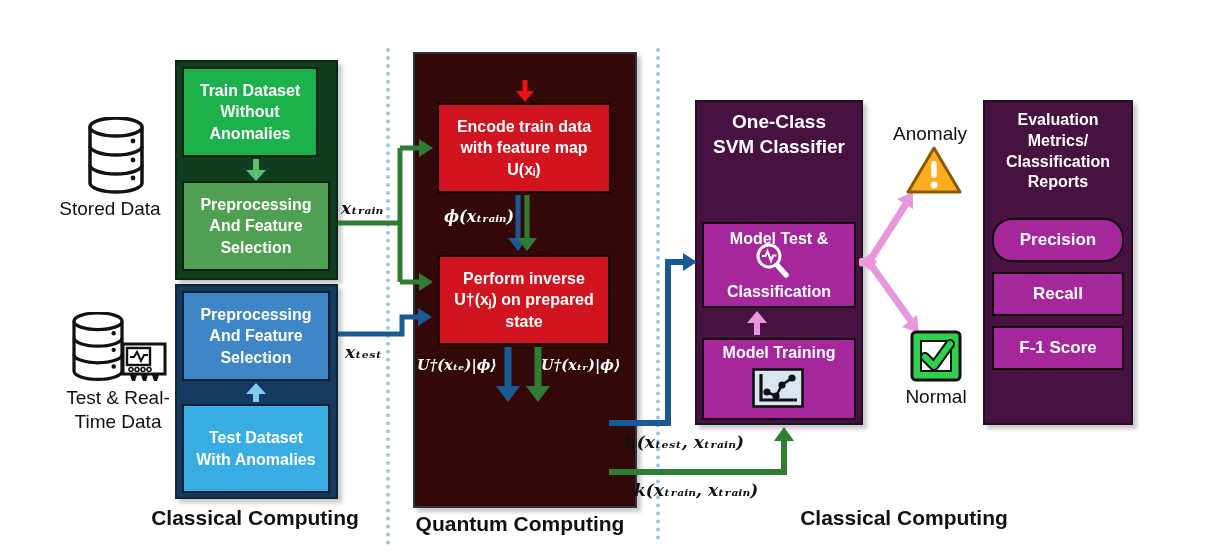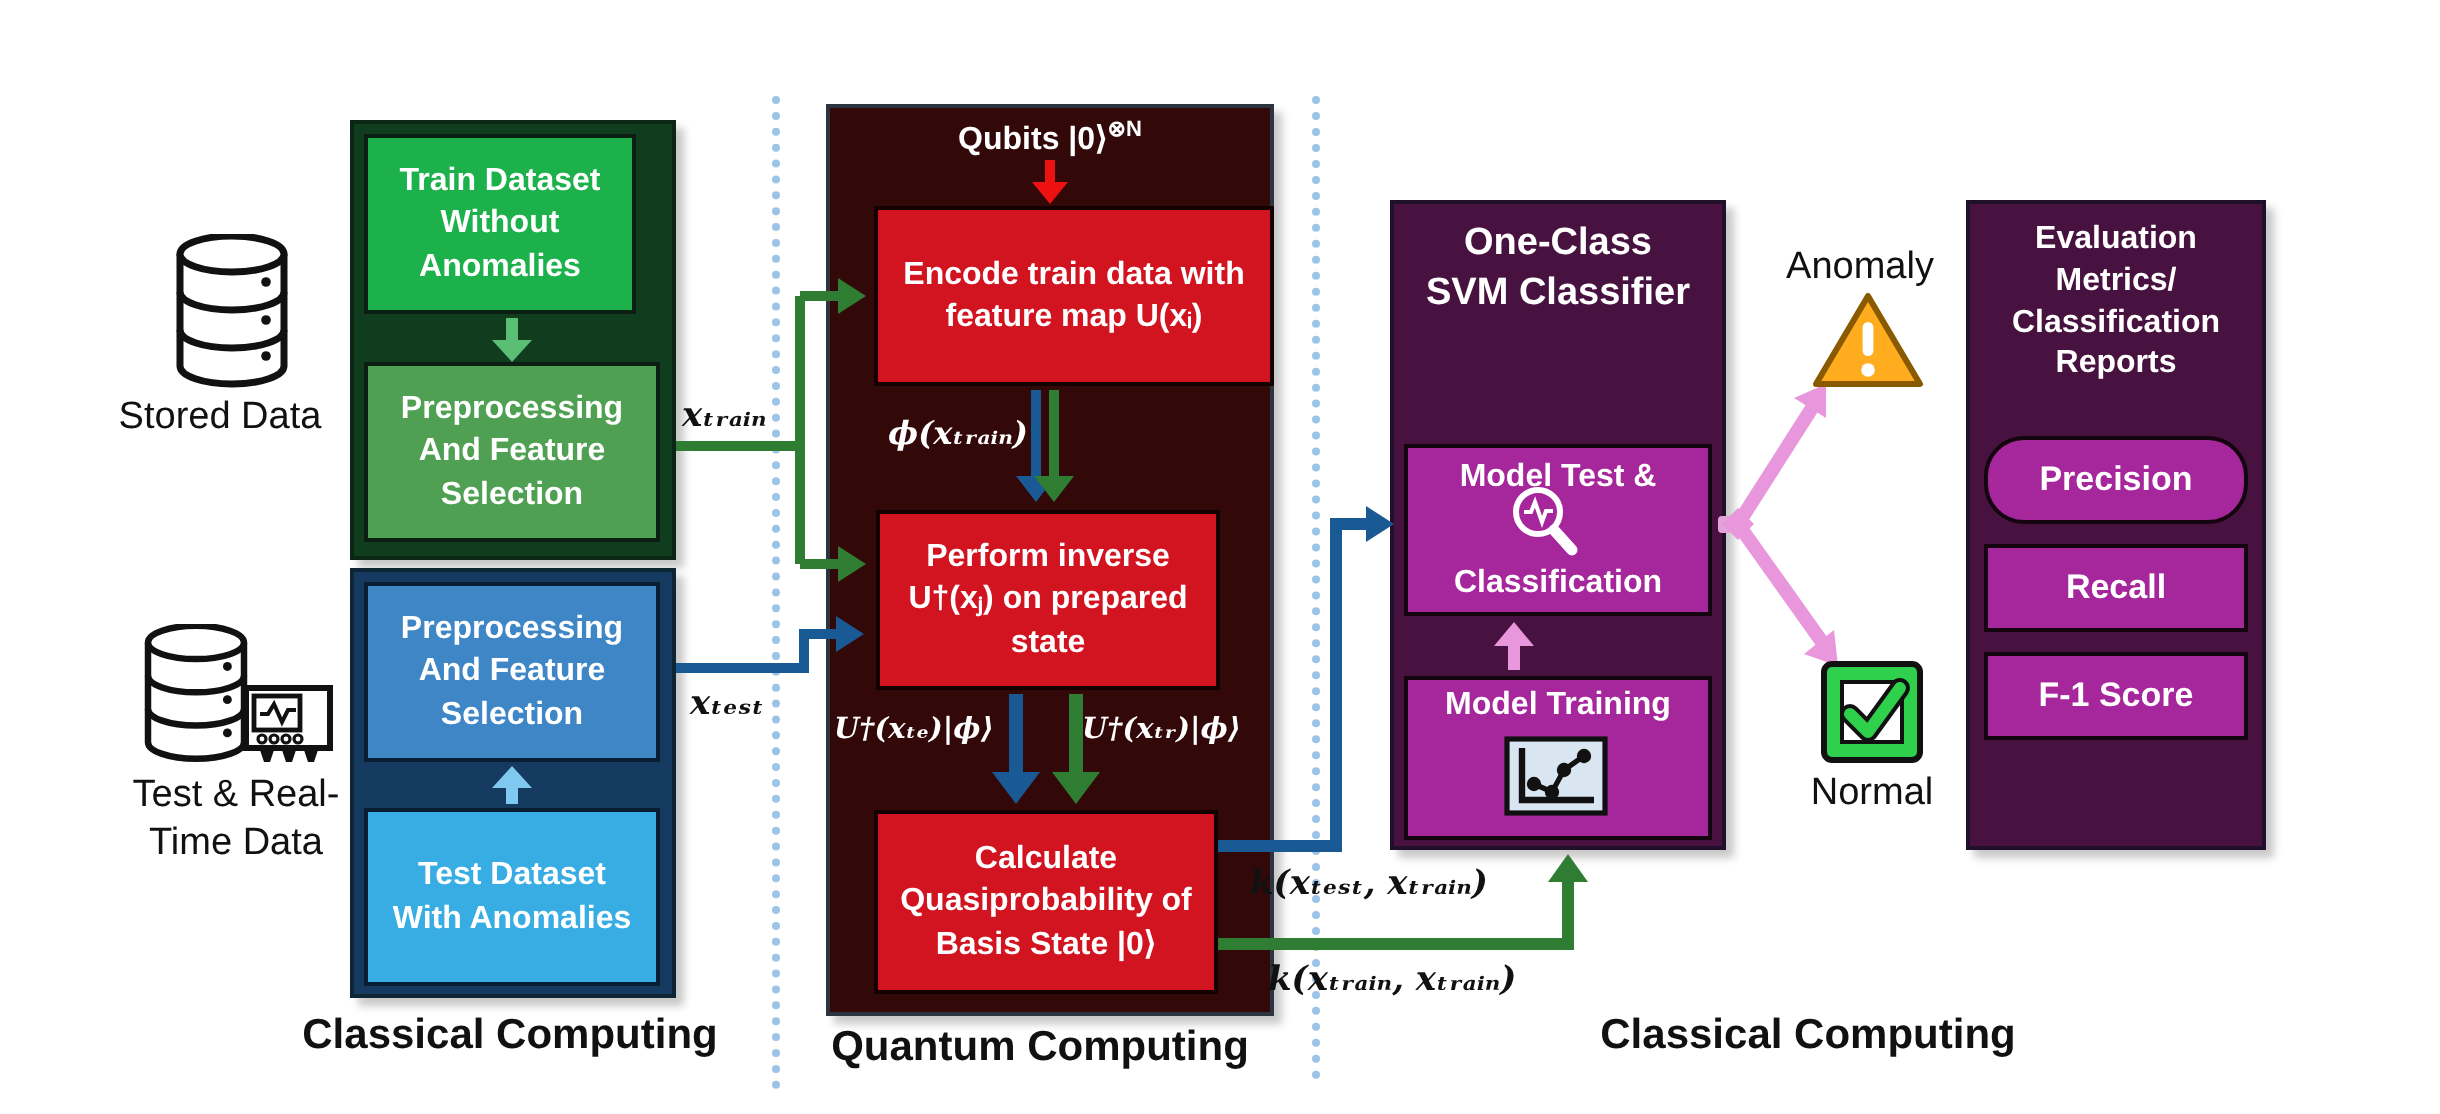--- a/index.html
+++ b/index.html
@@ -101,35 +101,29 @@
     </svg>
   </div>
   <div class="extlabel" style="left:52px;top:386px;width:132px;font-size:19px;">Test &amp; Real-Time Data</div>
 
   <div class="math" style="left:341px;top:198px;">xₜᵣₐᵢₙ</div>
   <div class="math" style="left:345px;top:342px;">xₜₑₛₜ</div>
 
   <div class="title" style="left:130px;top:506px;width:250px;">Classical Computing</div>
 
   <div class="container c-maroon" style="left:413px;top:52px;width:224px;height:456px;"></div>
-  <div class="qubits z6" style="left:437px;top:58px;width:176px;">
-    <span>Qubits |0⟩</span><sup>⊗N</sup>
-  </div>
-  <div class="box b-red z6" style="left:437px;top:103px;width:200px;height:90px;">
+  <div class="box b-red z6" style="left:437px;top:103px;width:174px;height:90px;">
     <span>Encode train data with feature map U(xᵢ)</span>
   </div>
   <div class="math white z6" style="left:444px;top:207px;font-size:16px;">ϕ(xₜᵣₐᵢₙ)</div>
   <div class="box b-red z6" style="left:438px;top:255px;width:172px;height:90px;">
     <span>Perform inverse U†(xⱼ) on prepared state</span>
   </div>
   <div class="math white z6" style="left:417px;top:356px;font-size:14.5px;">U†(xₜₑ)|ϕ⟩</div>
   <div class="math white z6" style="left:541px;top:356px;font-size:14.5px;">U†(xₜᵣ)|ϕ⟩</div>
-  <div class="box b-red z6" style="left:437px;top:405px;width:172px;height:92px;">
-    <span>Calculate Quasiprobability of Basis State |0⟩</span>
-  </div>
   <div class="title" style="left:400px;top:512px;width:240px;">Quantum Computing</div>
 
   <div class="math" style="left:625px;top:432px;">k(xₜₑₛₜ, xₜᵣₐᵢₙ)</div>
   <div class="math" style="left:634px;top:480px;">k(xₜᵣₐᵢₙ, xₜᵣₐᵢₙ)</div>
 
   <div class="container c-purple" style="left:695px;top:100px;width:168px;height:325px;"></div>
   <div class="svmtitle z6" style="left:713px;top:110px;width:132px;">One-Class SVM Classifier</div>
   <div class="box b-magenta z6" style="left:702px;top:222px;width:154px;height:86px;"></div>
   <div class="inboxtext z6" style="left:702px;top:283px;width:154px;">Classification</div>
   <div class="inboxtext z6" style="left:702px;top:230px;width:154px;">Model Test &amp;</div>

